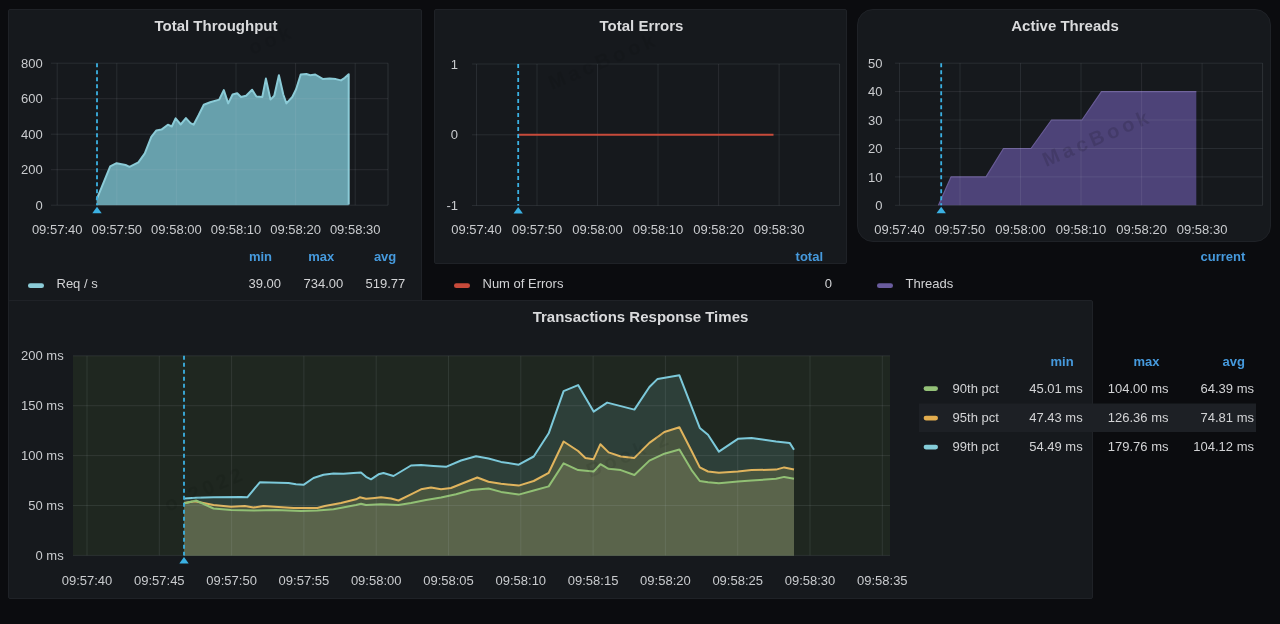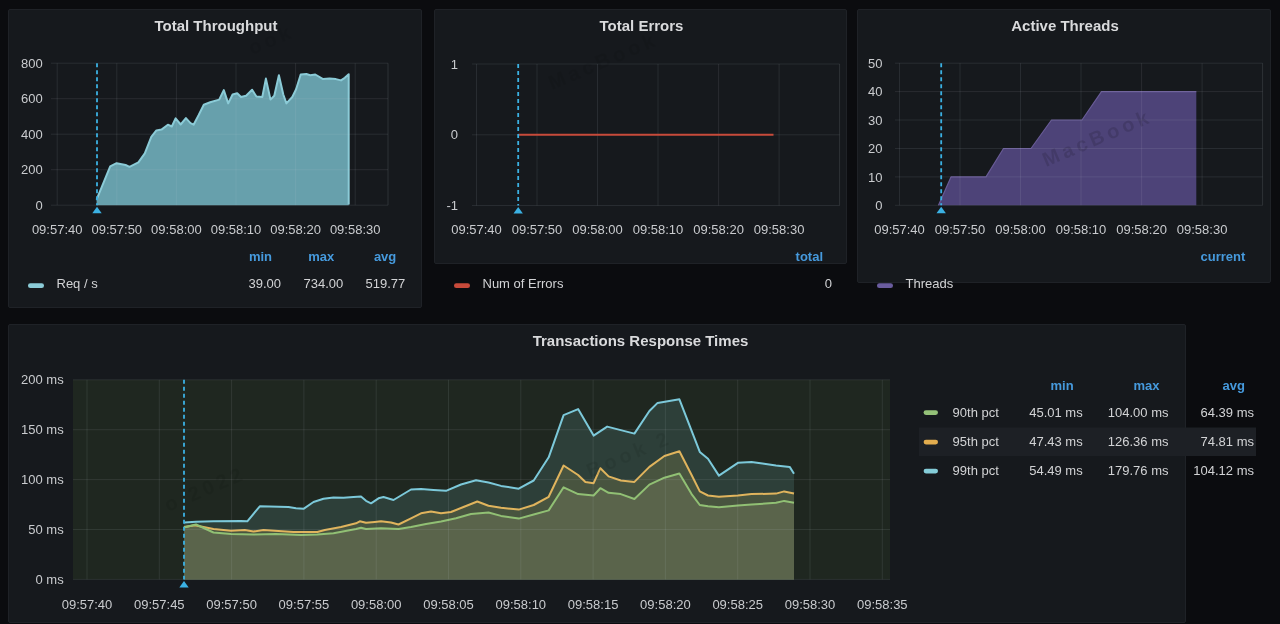--- a/index.html
+++ b/index.html
@@ -78,21 +78,21 @@
 <text x="344.1" y="223.6" text-anchor="middle" class="tick">09:58:30</text>
 <text x="23.0" y="58.6" text-anchor="end" class="tick">1</text>
 <text x="23.0" y="129.4" text-anchor="end" class="tick">0</text>
 <text x="23.0" y="200.1" text-anchor="end" class="tick">-1</text>
 <text x="388" y="251" text-anchor="end" class="hdr">total</text>
 <rect x="19" y="273.3" width="16" height="4.7" rx="2.3" fill="#c74a3a"></rect>
 <text x="47.5" y="277.5" class="leg">Num of Errors</text>
 <text x="397" y="277.5" text-anchor="end" class="leg">0</text>
 </svg>
   </div>
-<div class="panel" style="left:857px;top:9px;width:414px;height:274px;">
+<div class="panel" style="left:857px;top:9px;width:414px;height:233px;border-radius:16px;">
 <svg width="414" height="299" viewBox="0 0 414 299">
 <text x="207" y="21" text-anchor="middle" class="title">Active Threads</text>
 <polygon points="80.5,195.3 93.0,166.9 128.0,166.9 145.5,138.5 173.0,138.5 193.5,110.0 224.0,110.0 243.5,81.6 338.3,81.6 338.3,195.3" fill="#4d4378"></polygon>
 <polyline points="80.5,195.3 93.0,166.9 128.0,166.9 145.5,138.5 173.0,138.5 193.5,110.0 224.0,110.0 243.5,81.6 338.3,81.6" fill="none" stroke="#685b96" stroke-width="1.2" stroke-linejoin="round"></polyline>
 <line x1="41.5" y1="53.2" x2="41.5" y2="195.3" stroke="rgba(210,218,226,0.10)" stroke-width="1"></line>
 <line x1="102.0" y1="53.2" x2="102.0" y2="195.3" stroke="rgba(210,218,226,0.10)" stroke-width="1"></line>
 <line x1="162.5" y1="53.2" x2="162.5" y2="195.3" stroke="rgba(210,218,226,0.10)" stroke-width="1"></line>
 <line x1="223.0" y1="53.2" x2="223.0" y2="195.3" stroke="rgba(210,218,226,0.10)" stroke-width="1"></line>
 <line x1="283.6" y1="53.2" x2="283.6" y2="195.3" stroke="rgba(210,218,226,0.10)" stroke-width="1"></line>
 <line x1="344.1" y1="53.2" x2="344.1" y2="195.3" stroke="rgba(210,218,226,0.10)" stroke-width="1"></line>
@@ -115,21 +115,21 @@
 <text x="24.5" y="86.19999999999999" text-anchor="end" class="tick">40</text>
 <text x="24.5" y="114.6" text-anchor="end" class="tick">30</text>
 <text x="24.5" y="143.1" text-anchor="end" class="tick">20</text>
 <text x="24.5" y="171.5" text-anchor="end" class="tick">10</text>
 <text x="24.5" y="199.9" text-anchor="end" class="tick">0</text>
 <text x="387.3" y="251" text-anchor="end" class="hdr">current</text>
 <rect x="19" y="273.3" width="16" height="4.7" rx="2.3" fill="#6a5c9e"></rect>
 <text x="47.5" y="277.5" class="leg">Threads</text>
 </svg>
   </div>
-<div class="panel" style="left:8px;top:324px;width:1178px;height:299px;text-align:right;">
+<div class="panel" style="left:8px;top:300px;width:1085px;height:299px;text-align:right;">
 <svg width="1263" height="299" viewBox="0 0 1263 299">
 <text x="631.5" y="21" text-anchor="middle" class="title">Transactions Response Times</text>
 <rect x="64.0" y="54.8" width="817.0" height="199.60000000000002" fill="#1f2720"></rect>
 <polygon points="175.0,197.5 187.0,196.8 204.5,196.3 232.0,196.1 238.3,196.3 250.8,181.3 279.5,182.0 287.0,183.3 294.5,183.8 304.5,177.0 314.5,173.8 324.5,172.5 334.5,172.8 344.5,172.0 352.0,171.5 357.0,175.8 362.0,178.3 369.5,173.3 374.5,172.0 384.5,175.0 402.0,164.5 412.0,164.0 424.5,165.0 437.0,165.8 452.0,159.5 467.0,155.3 479.5,157.5 492.0,160.9 509.7,163.7 524.7,155.5 539.7,132.3 554.6,90.1 569.1,84.1 584.6,110.6 598.2,101.6 611.8,105.1 625.4,108.6 640.4,86.0 648.6,77.9 670.4,74.3 690.8,126.9 699.0,133.7 709.9,150.6 728.9,137.8 742.5,137.0 753.4,138.6 767.0,140.5 780.7,141.9 785.0,148.7 785.0,254.4 175.0,254.4" fill="#2d3f39"></polygon>
 <polygon points="175.0,202.0 185.8,200.3 204.5,204.0 222.0,205.8 235.8,205.0 244.5,206.5 254.5,205.0 269.5,206.0 284.5,207.0 308.3,207.0 315.8,205.0 332.0,202.0 347.0,198.3 350.8,196.3 357.0,197.8 365.8,197.0 372.0,196.3 382.0,197.5 389.5,199.5 402.0,193.3 412.0,188.3 422.0,186.5 432.0,188.3 442.0,187.0 454.5,182.0 468.3,176.5 479.5,180.8 492.0,182.7 509.7,184.6 524.7,180.0 539.7,171.8 554.6,140.5 569.1,150.0 576.4,156.9 584.6,158.2 591.4,143.2 599.6,151.4 611.8,155.5 625.4,156.9 640.4,141.9 655.4,131.0 670.4,126.3 682.6,150.0 690.8,166.4 699.0,170.5 709.9,171.8 728.9,170.5 742.5,169.1 767.0,168.6 775.2,166.4 785.0,168.6 785.0,254.4 175.0,254.4" fill="#48543f"></polygon>
 <polygon points="175.0,202.5 187.0,199.5 204.5,207.5 222.0,209.0 244.5,209.5 267.0,209.0 292.0,210.0 308.3,209.5 324.5,208.3 347.0,204.0 352.0,202.8 357.0,204.0 372.0,203.3 389.5,204.0 402.0,202.0 417.0,199.0 432.0,196.5 447.0,193.3 462.0,189.0 479.5,187.5 492.0,190.9 509.7,193.6 524.7,189.5 539.7,185.4 554.6,162.3 569.1,169.1 584.6,170.5 591.4,163.2 599.6,167.8 611.8,169.1 625.4,174.0 640.4,159.6 655.4,152.7 670.4,148.5 682.6,169.1 690.8,180.0 699.0,181.3 709.9,182.2 728.9,180.5 742.5,179.5 767.0,177.8 775.2,175.9 785.0,177.8 785.0,254.4 175.0,254.4" fill="#5a644b"></polygon>
 <polyline points="175.0,197.5 187.0,196.8 204.5,196.3 232.0,196.1 238.3,196.3 250.8,181.3 279.5,182.0 287.0,183.3 294.5,183.8 304.5,177.0 314.5,173.8 324.5,172.5 334.5,172.8 344.5,172.0 352.0,171.5 357.0,175.8 362.0,178.3 369.5,173.3 374.5,172.0 384.5,175.0 402.0,164.5 412.0,164.0 424.5,165.0 437.0,165.8 452.0,159.5 467.0,155.3 479.5,157.5 492.0,160.9 509.7,163.7 524.7,155.5 539.7,132.3 554.6,90.1 569.1,84.1 584.6,110.6 598.2,101.6 611.8,105.1 625.4,108.6 640.4,86.0 648.6,77.9 670.4,74.3 690.8,126.9 699.0,133.7 709.9,150.6 728.9,137.8 742.5,137.0 753.4,138.6 767.0,140.5 780.7,141.9 785.0,148.7" fill="none" stroke="#7cc9da" stroke-width="2" stroke-linejoin="round"></polyline>
 <polyline points="175.0,202.0 185.8,200.3 204.5,204.0 222.0,205.8 235.8,205.0 244.5,206.5 254.5,205.0 269.5,206.0 284.5,207.0 308.3,207.0 315.8,205.0 332.0,202.0 347.0,198.3 350.8,196.3 357.0,197.8 365.8,197.0 372.0,196.3 382.0,197.5 389.5,199.5 402.0,193.3 412.0,188.3 422.0,186.5 432.0,188.3 442.0,187.0 454.5,182.0 468.3,176.5 479.5,180.8 492.0,182.7 509.7,184.6 524.7,180.0 539.7,171.8 554.6,140.5 569.1,150.0 576.4,156.9 584.6,158.2 591.4,143.2 599.6,151.4 611.8,155.5 625.4,156.9 640.4,141.9 655.4,131.0 670.4,126.3 682.6,150.0 690.8,166.4 699.0,170.5 709.9,171.8 728.9,170.5 742.5,169.1 767.0,168.6 775.2,166.4 785.0,168.6" fill="none" stroke="#e0b45d" stroke-width="2" stroke-linejoin="round"></polyline>
 <polyline points="175.0,202.5 187.0,199.5 204.5,207.5 222.0,209.0 244.5,209.5 267.0,209.0 292.0,210.0 308.3,209.5 324.5,208.3 347.0,204.0 352.0,202.8 357.0,204.0 372.0,203.3 389.5,204.0 402.0,202.0 417.0,199.0 432.0,196.5 447.0,193.3 462.0,189.0 479.5,187.5 492.0,190.9 509.7,193.6 524.7,189.5 539.7,185.4 554.6,162.3 569.1,169.1 584.6,170.5 591.4,163.2 599.6,167.8 611.8,169.1 625.4,174.0 640.4,159.6 655.4,152.7 670.4,148.5 682.6,169.1 690.8,180.0 699.0,181.3 709.9,182.2 728.9,180.5 742.5,179.5 767.0,177.8 775.2,175.9 785.0,177.8" fill="none" stroke="#91c074" stroke-width="2" stroke-linejoin="round"></polyline>
 <line x1="78.0" y1="54.8" x2="78.0" y2="254.4" stroke="rgba(210,218,226,0.10)" stroke-width="1"></line>

